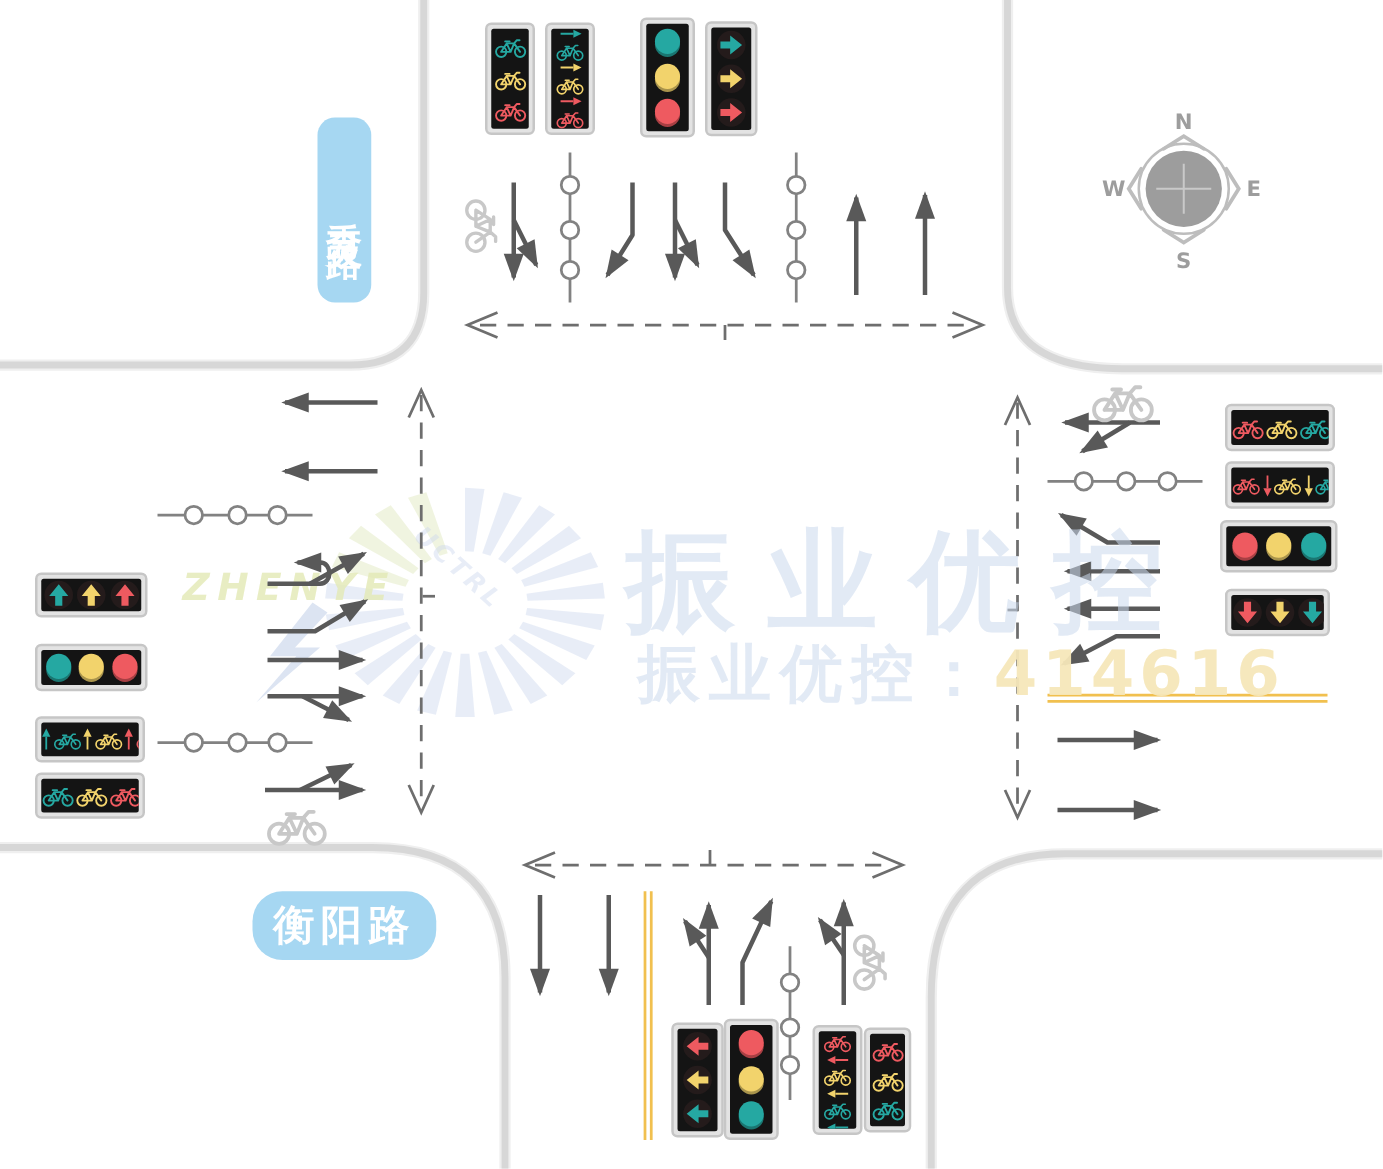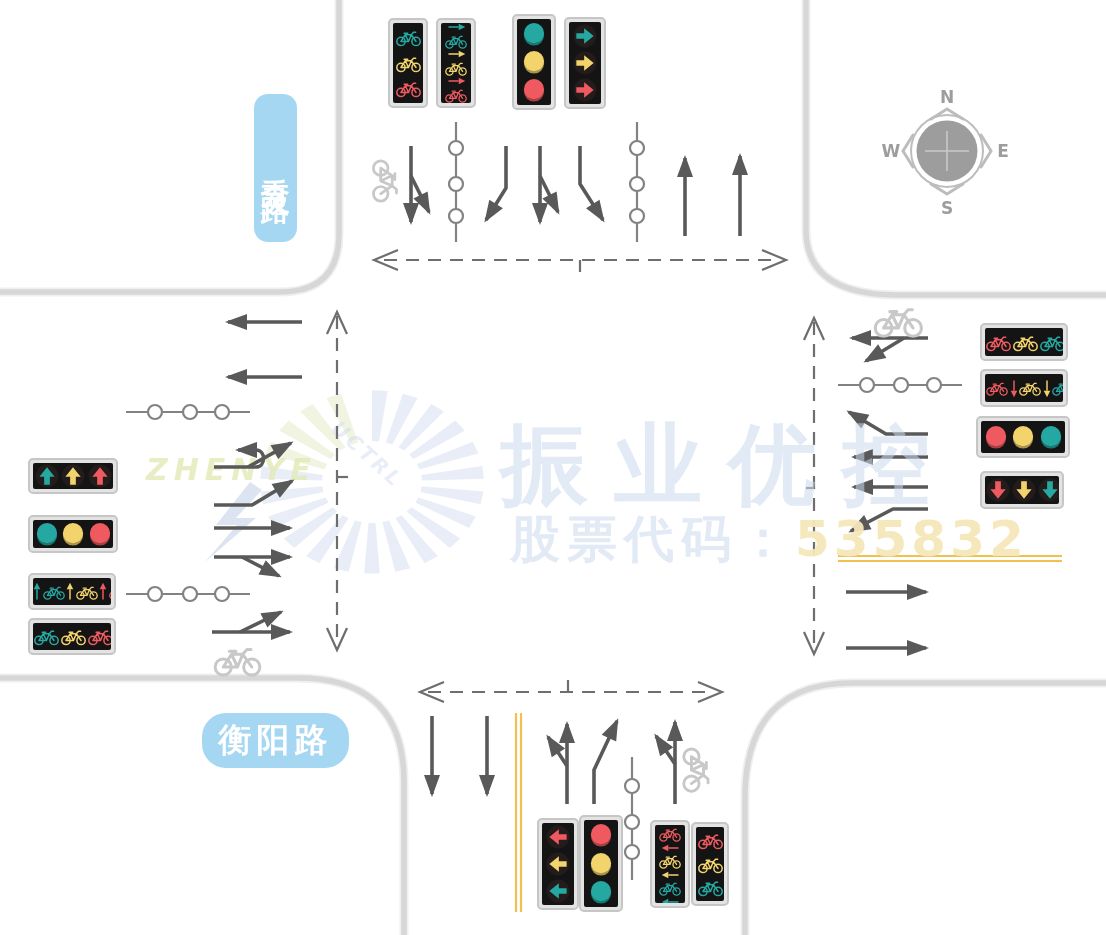--- a/index.html
+++ b/index.html
@@ -214,21 +214,21 @@
         <text x="947" y="103">N</text>
         <text x="1003" y="157">E</text>
         <text x="947" y="214">S</text>
         <text x="891" y="157">W</text>
       </g>
     </g>
   </svg>
 
   <div class="wm-brand">振业优控</div>
   <div class="wm-stock">
-    <span class="prefix">股票代码：</span><span class="code">535832</span>
+    <span class="prefix">振业优控：</span><span class="code">414616</span>
   </div>
 
   <div id="label-n" class="road-label">秀灵路</div>
   <div id="label-w" class="road-label">衡阳路</div>
 
   <div id="signal-layer">
       <div class="signal" style="left: 388px; top: 18px; width: 40px; height: 90px;">
         <div class="signal-inner v">
           <div class="lens">
             <svg style="width:27px;height:21px" viewBox="0 0 34 26">

